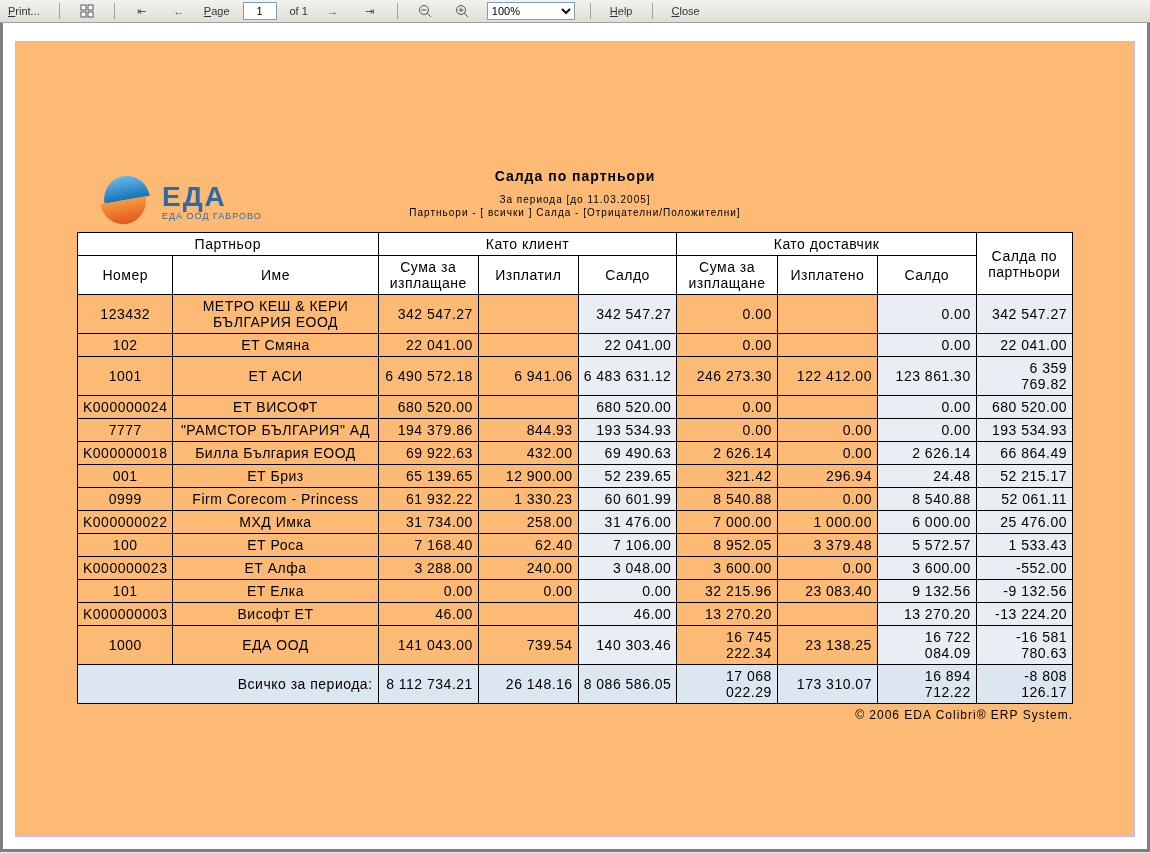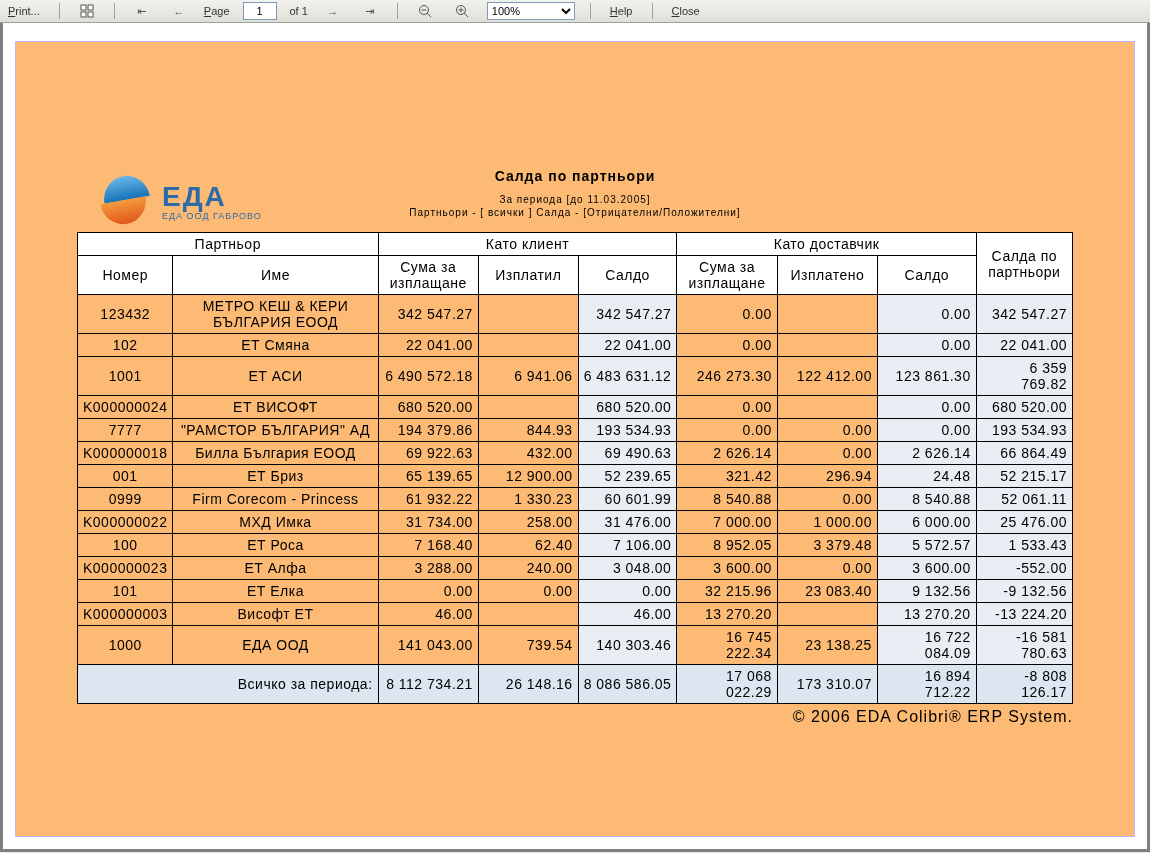--- a/index.html
+++ b/index.html
@@ -22,21 +22,21 @@
   .report-title{text-align:center;font-weight:bold;font-size:14px;letter-spacing:1px;margin-top:100px;}
   .report-sub{text-align:center;font-size:10px;letter-spacing:1px;margin-top:10px;}
   .report-sub2{text-align:center;font-size:10px;letter-spacing:1px;margin-top:2px;}
   table.rep{border-collapse:collapse;width:996px;margin:14px auto 0 auto;font-size:14px;}
   table.rep th,table.rep td{border:1px solid #000;padding:3px 5px;letter-spacing:0.5px;}
   table.rep th{font-weight:normal;text-align:center;background:#fff;}
   table.rep td.num{text-align:right;}
   table.rep td.lbl{text-align:center;}
   .shade{background:#e8eef4;}
   .totrow td{background:#dbe6f0;font-weight:normal;}
-  .footer{text-align:right;width:996px;margin:4px auto 0 auto;font-size:16px;letter-spacing:1px;}
+  .footer{text-align:right;width:996px;margin:4px auto 0 auto;font-size:12px;letter-spacing:1px;}
   .annot-arrow{position:absolute;left:28px;top:22px;pointer-events:none;}
   .annot-text{position:absolute;left:42px;top:90px;color:#f00000;font-size:12px;line-height:1.3;}
 </style>
 </head>
 <body>
 
 <div class="toolbar">
   <span class="tbtn"><u>P</u><span>rint...</span></span>
   <span class="sep"></span>
   <span class="ticon tbtn">

